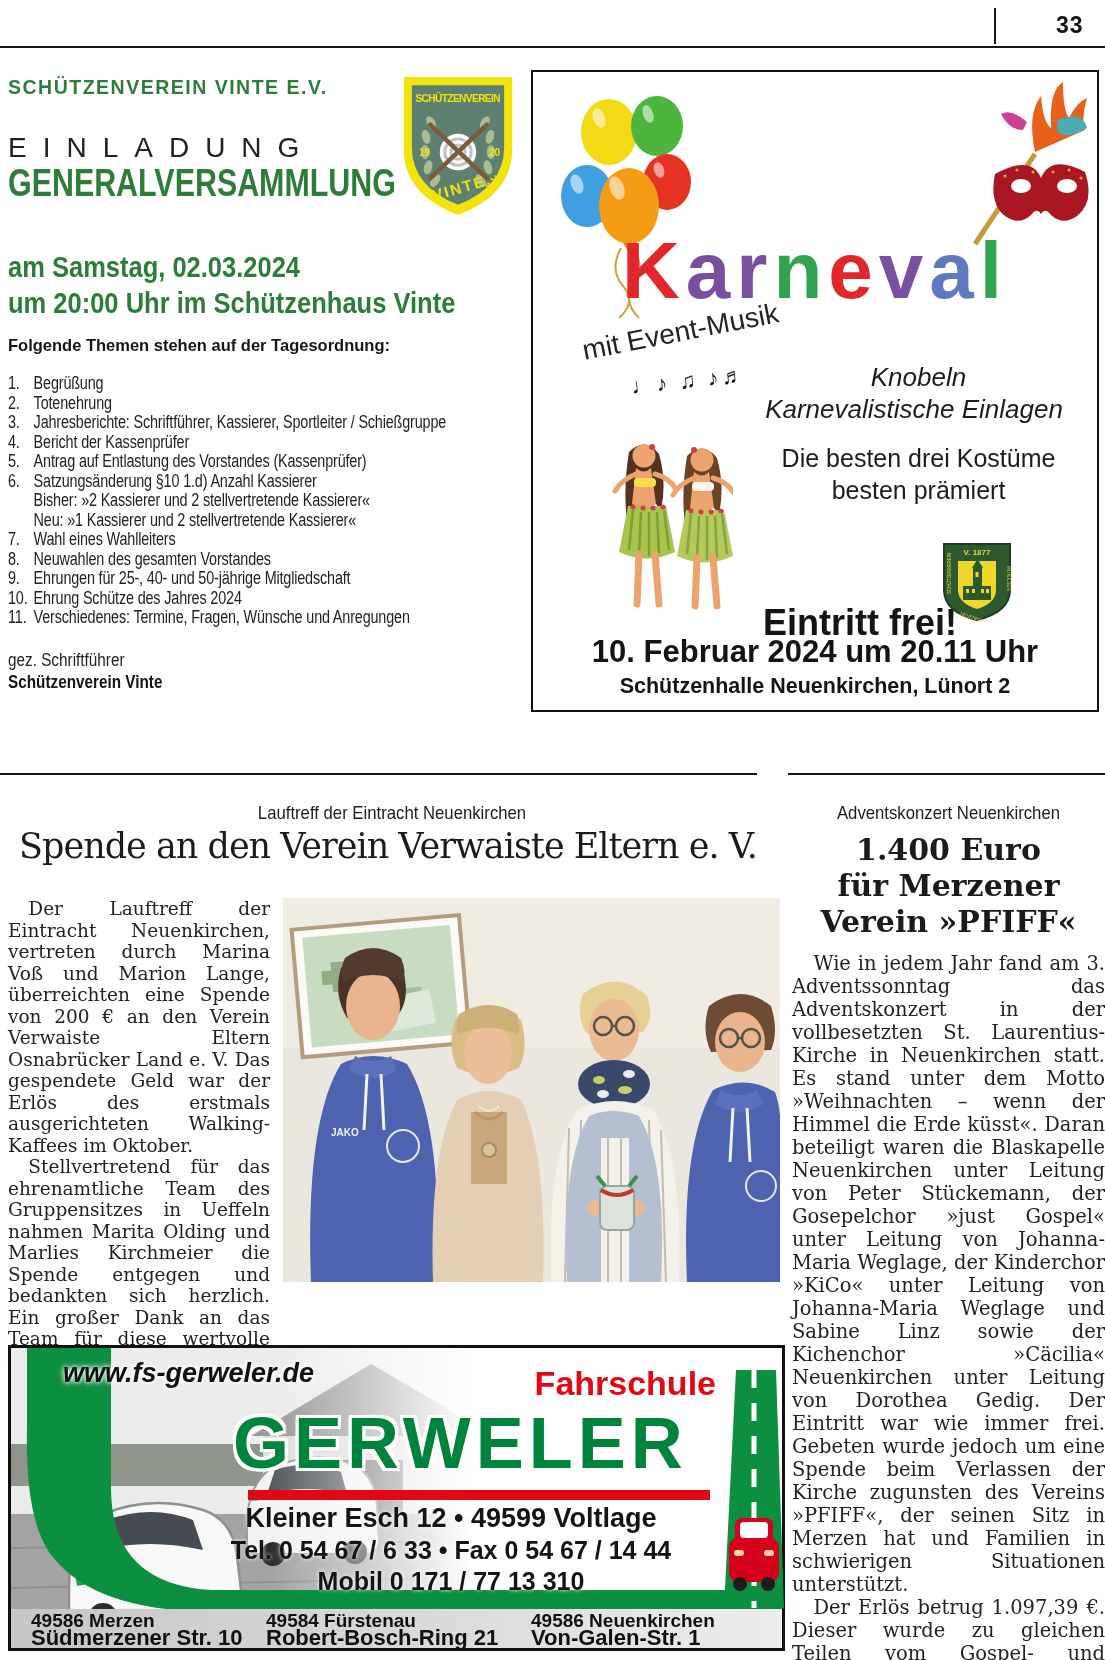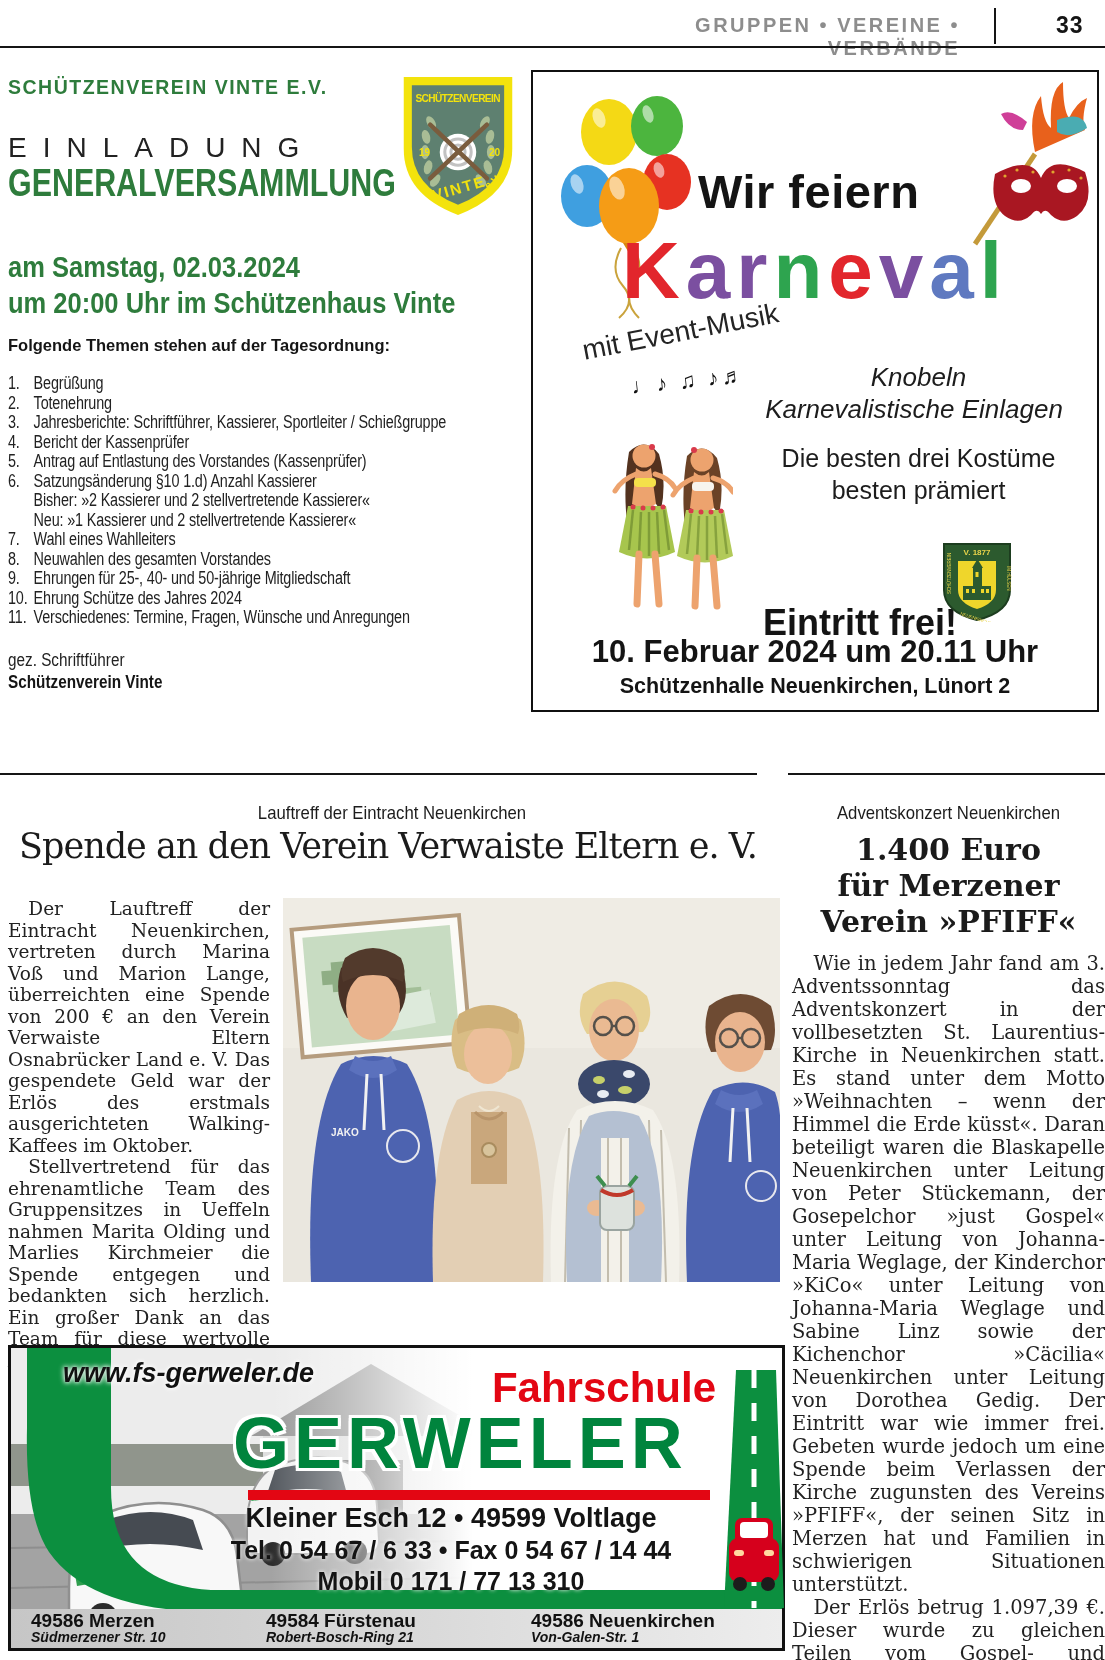--- a/index.html
+++ b/index.html
@@ -73,47 +73,46 @@
   .body-left{top:898px;left:8px;width:262px;}
   .body-right{top:952px;left:792px;width:313px;font-size:19.5px;line-height:23px;}
   .photo{top:898px;left:283px;width:497px;height:384px;background:#e9e6df;}
 
   
   .fs-ad{top:1345px;left:8px;width:771px;height:300px;border:3px solid #111;background:#fff;}
   .fs-fade{left:260px;top:0;width:280px;height:261px;
            background:linear-gradient(90deg,rgba(255,255,255,0),#ffffff 72%);}
   .fs-www{left:52px;top:10px;font-size:27px;font-weight:bold;font-style:italic;color:#111;
           text-shadow:0 0 4px #fff,0 0 6px #fff;}
-  .fs-brand1{right:66px;top:16px;font-size:42px;font-weight:bold;color:#e30613;
+  .fs-brand1{right:66px;top:16px;font-size:34px;font-weight:bold;color:#e30613;
              text-shadow:-2px -2px 0 #fff,2px -2px 0 #fff,-2px 2px 0 #fff,2px 2px 0 #fff;margin-left:36px;}
   .fs-brand2{left:222px;top:54px;font-size:72px;font-weight:bold;letter-spacing:5px;color:#00843d;
              white-space:nowrap;
              text-shadow:-3px -3px 0 #fff,3px -3px 0 #fff,-3px 3px 0 #fff,3px 3px 0 #fff,
                          0 -3px 0 #fff,0 3px 0 #fff,-3px 0 0 #fff,3px 0 0 #fff;}
   .fs-redbar{left:237px;top:142px;width:462px;height:10px;background:#e30613;}
   .fs-addr{left:170px;top:155px;width:540px;text-align:center;font-size:27px;font-weight:bold;color:#141414;
            text-shadow:0 0 4px #fff;}
   .fs-tel{left:170px;top:188px;width:540px;text-align:center;font-size:25px;font-weight:bold;color:#141414;
           text-shadow:0 0 4px #fff;}
   .fs-mobil{left:170px;top:219px;width:540px;text-align:center;font-size:25px;font-weight:bold;color:#141414;
             text-shadow:0 0 4px #fff;}
   .fs-strip{left:0;top:261px;width:771px;height:39px;
             background:linear-gradient(90deg,#c6c6c6,#dadada 55%,#ededed);}
   .fs-loc{top:264px;line-height:17px;color:#111;}
   .fs-loc .loc-city{font-size:19px;font-weight:800;}
-  .fs-loc .loc-street{font-size:14px;font-weight:700;font-style:italic;}
+  .fs-loc .loc-street{font-size:22px;font-weight:700;}
   .fs-loc1{left:20px;} .fs-loc2{left:255px;} .fs-loc3{left:520px;}
   .fs-road{right:-2px;top:22px;}
 </style>
 </head>
 <body>
 
 <div class="page">
 
-  <div class="abs hdr-title">GRUPPEN • VEREINE • VERBÄNDE</div>
   <div class="abs hdr-vline"></div>
   <div class="abs hdr-page">33</div>
   <div class="abs hdr-rule"></div>
 
   <section class="abs invitation">
     <div class="abs inv-club">SCHÜTZENVEREIN VINTE E.V.</div>
 
     <svg class="abs vinte-logo" width="116" height="144" viewBox="0 0 113 142">
       <path d="M3,3 H110 V74 Q110,119 56.5,139 Q3,119 3,74 Z" fill="#f3e30c"></path>
       <path d="M11,11 H102 V72 Q102,111 56.5,129 Q11,111 11,72 Z" fill="#5e8070"></path>
@@ -245,21 +244,20 @@
       <g fill="#e0a52f">
         <circle cx="44" cy="94" r="1.6"></circle>
           <circle cx="56" cy="88" r="1.6"></circle>
           <circle cx="72" cy="90" r="1.6"></circle>
         <circle cx="92" cy="90" r="1.6"></circle>
           <circle cx="108" cy="88" r="1.6"></circle>
           <circle cx="120" cy="96" r="1.6"></circle>
       </g>
     </svg>
 
-    <div class="abs k-wirfeiern">Wir feiern</div>
 
     <div class="abs k-title">
       
     <span style="color: rgb(226, 38, 44);">K</span><span style="color: rgb(123, 79, 160);">a</span><span style="color: rgb(123, 79, 160);">r</span><span style="color: rgb(46, 164, 79);">n</span><span style="color: rgb(226, 38, 44);">e</span><span style="color: rgb(123, 79, 160);">v</span><span style="color: rgb(95, 121, 192);">a</span><span style="color: rgb(46, 164, 79);">l</span></div>
 
     <div class="abs k-musik">mit Event-Musik</div>
     <div class="abs k-notes">♩♪ ♫ ♪♬</div>
 
     <svg class="abs k-dancers" width="122" height="205" viewBox="0 0 122 205">
       <g>

